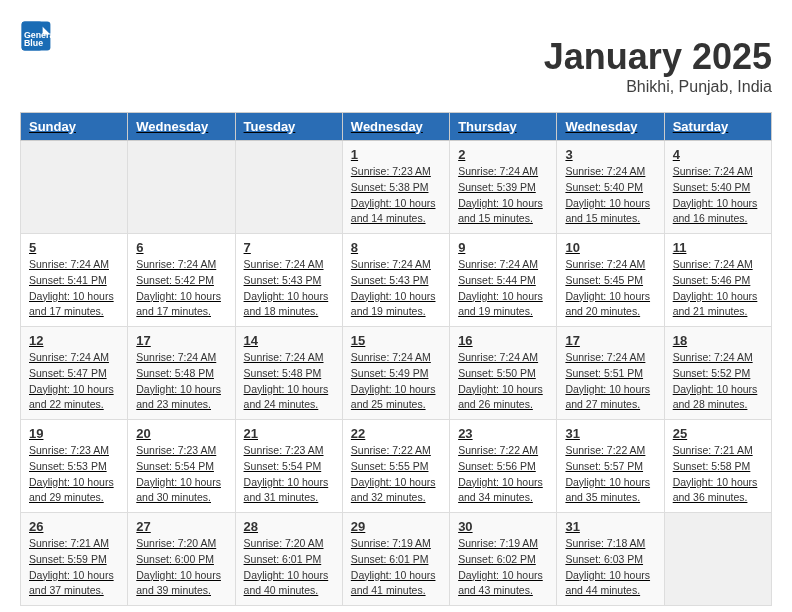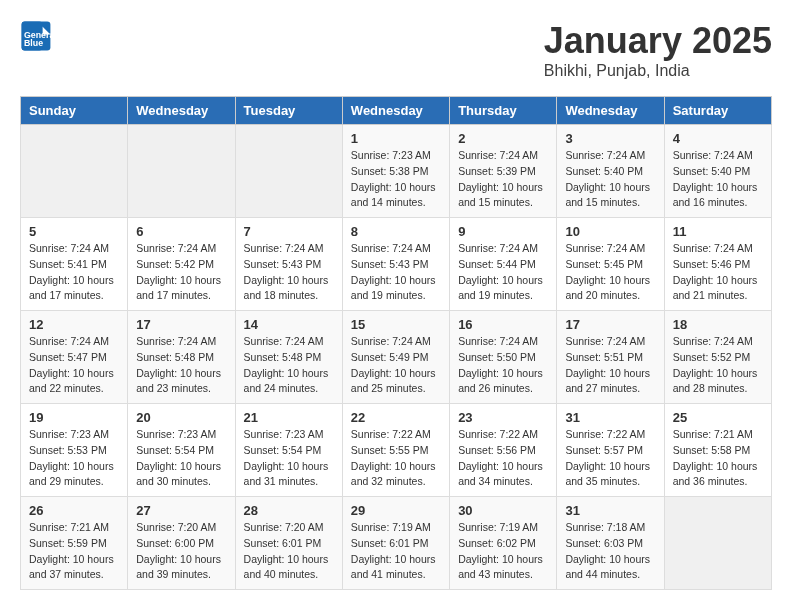--- a/index.html
+++ b/index.html
@@ -19,34 +19,37 @@
     .logo {
       display: flex;
       align-items: center;
     }
     .logo-icon {
       width: 32px;
       height: 32px;
       margin-right: 4px;
     }
     .title-block {
+      text-align: right;
+      margin-top: 16px;
     }
     .cal-title {
       font-size: 36px;
       font-weight: bold;
       color: #333;
     }
     .cal-subtitle {
       font-size: 16px;
       color: #404040;
     }
     table {
       width: 100%;
       border-collapse: collapse;
       table-layout: fixed;
+      text-decoration: underline;
     }
     thead th {
       background-color: #2a6db5;
       color: #fff;
       text-align: left;
       padding: 6px 8px;
       font-size: 13px;
       font-weight: bold;
       border: 1px solid #ccc;
     }

